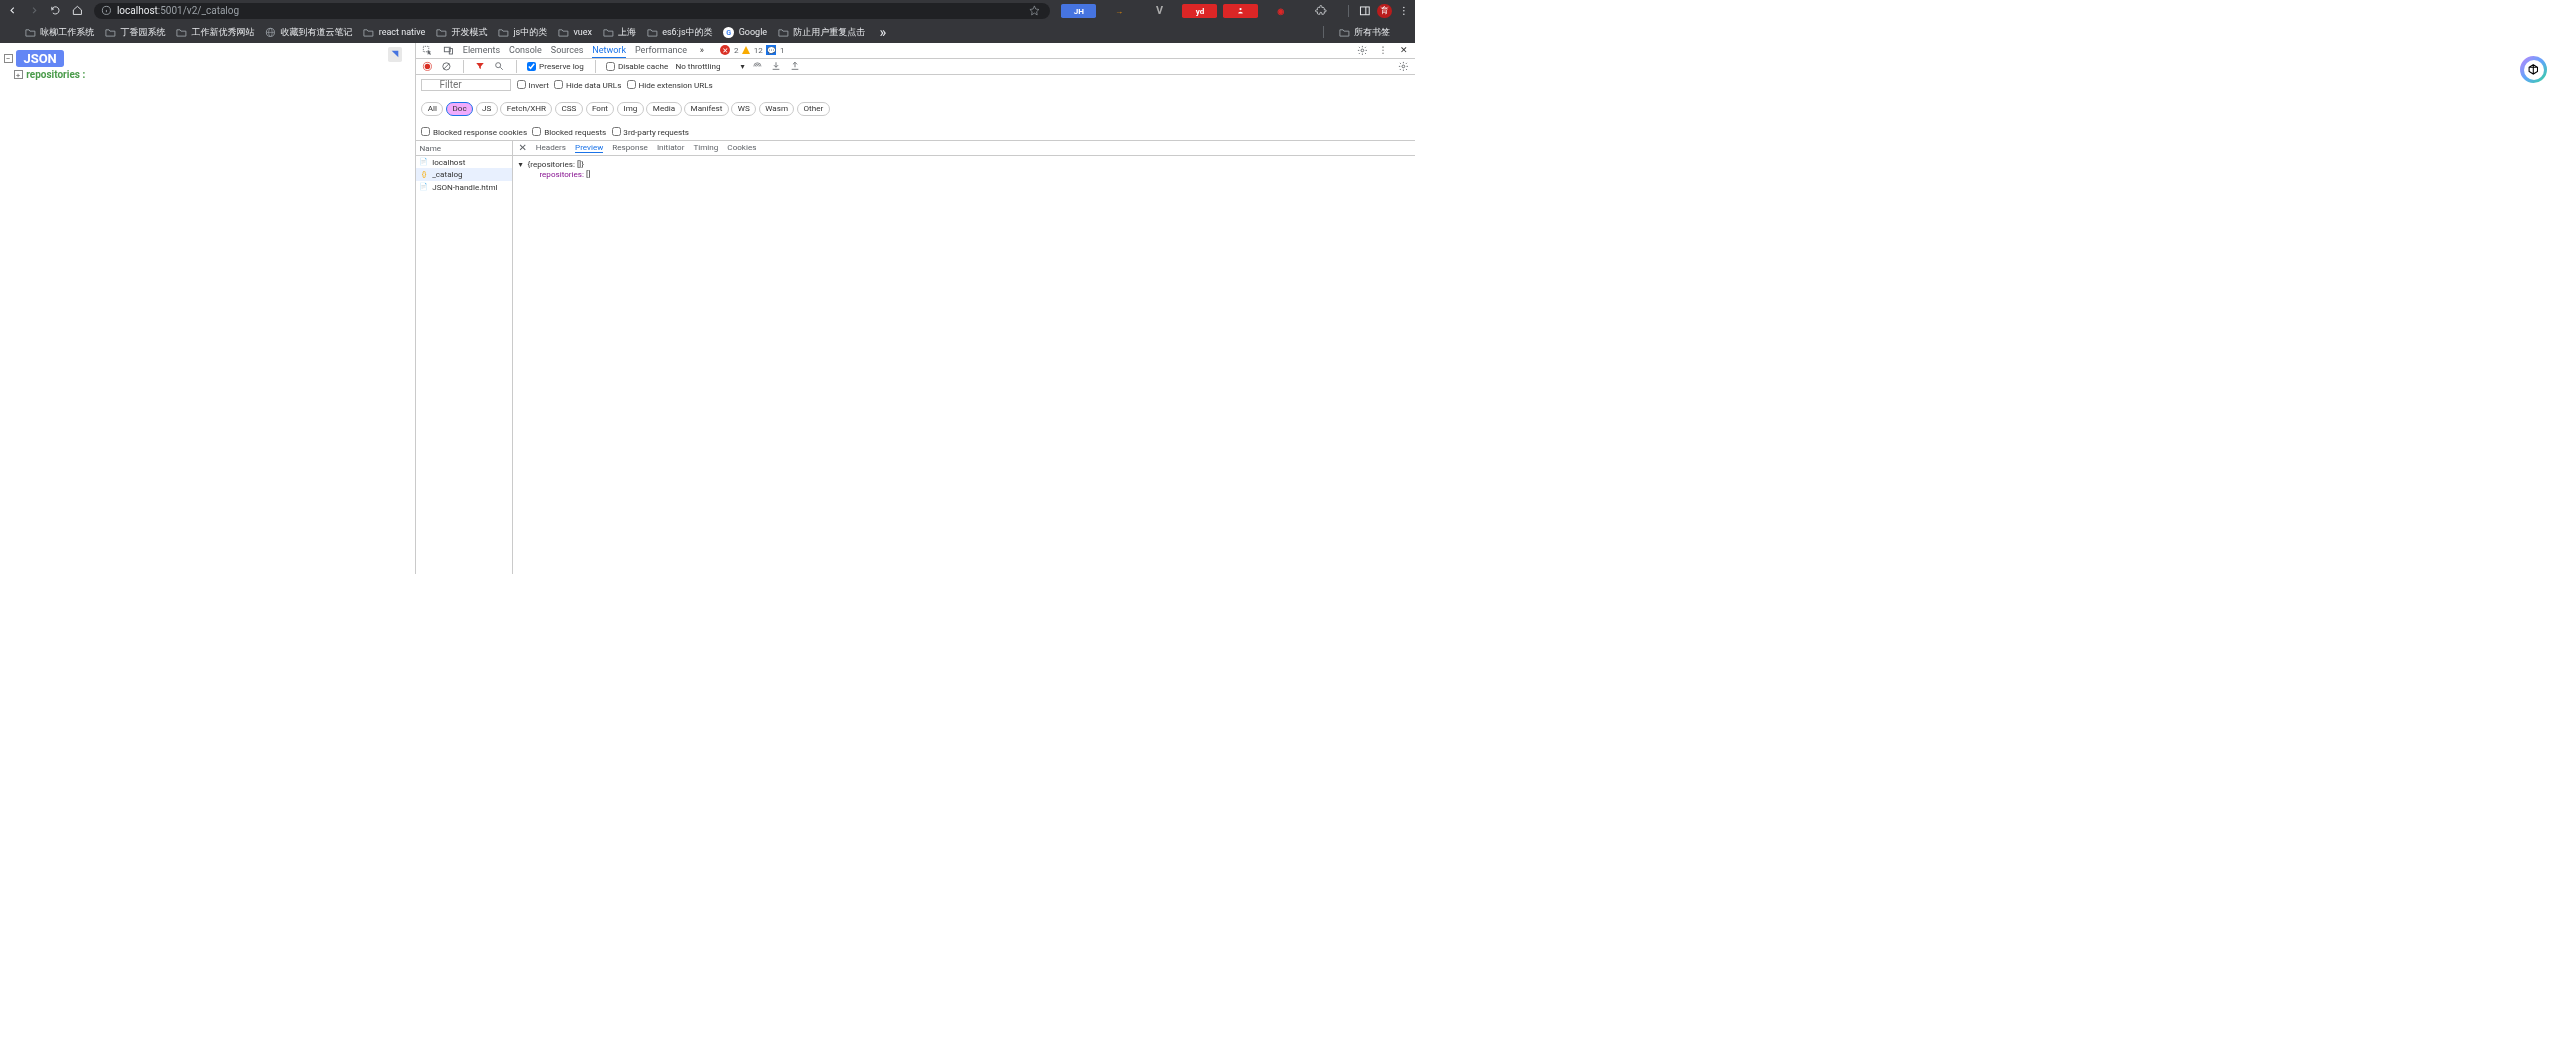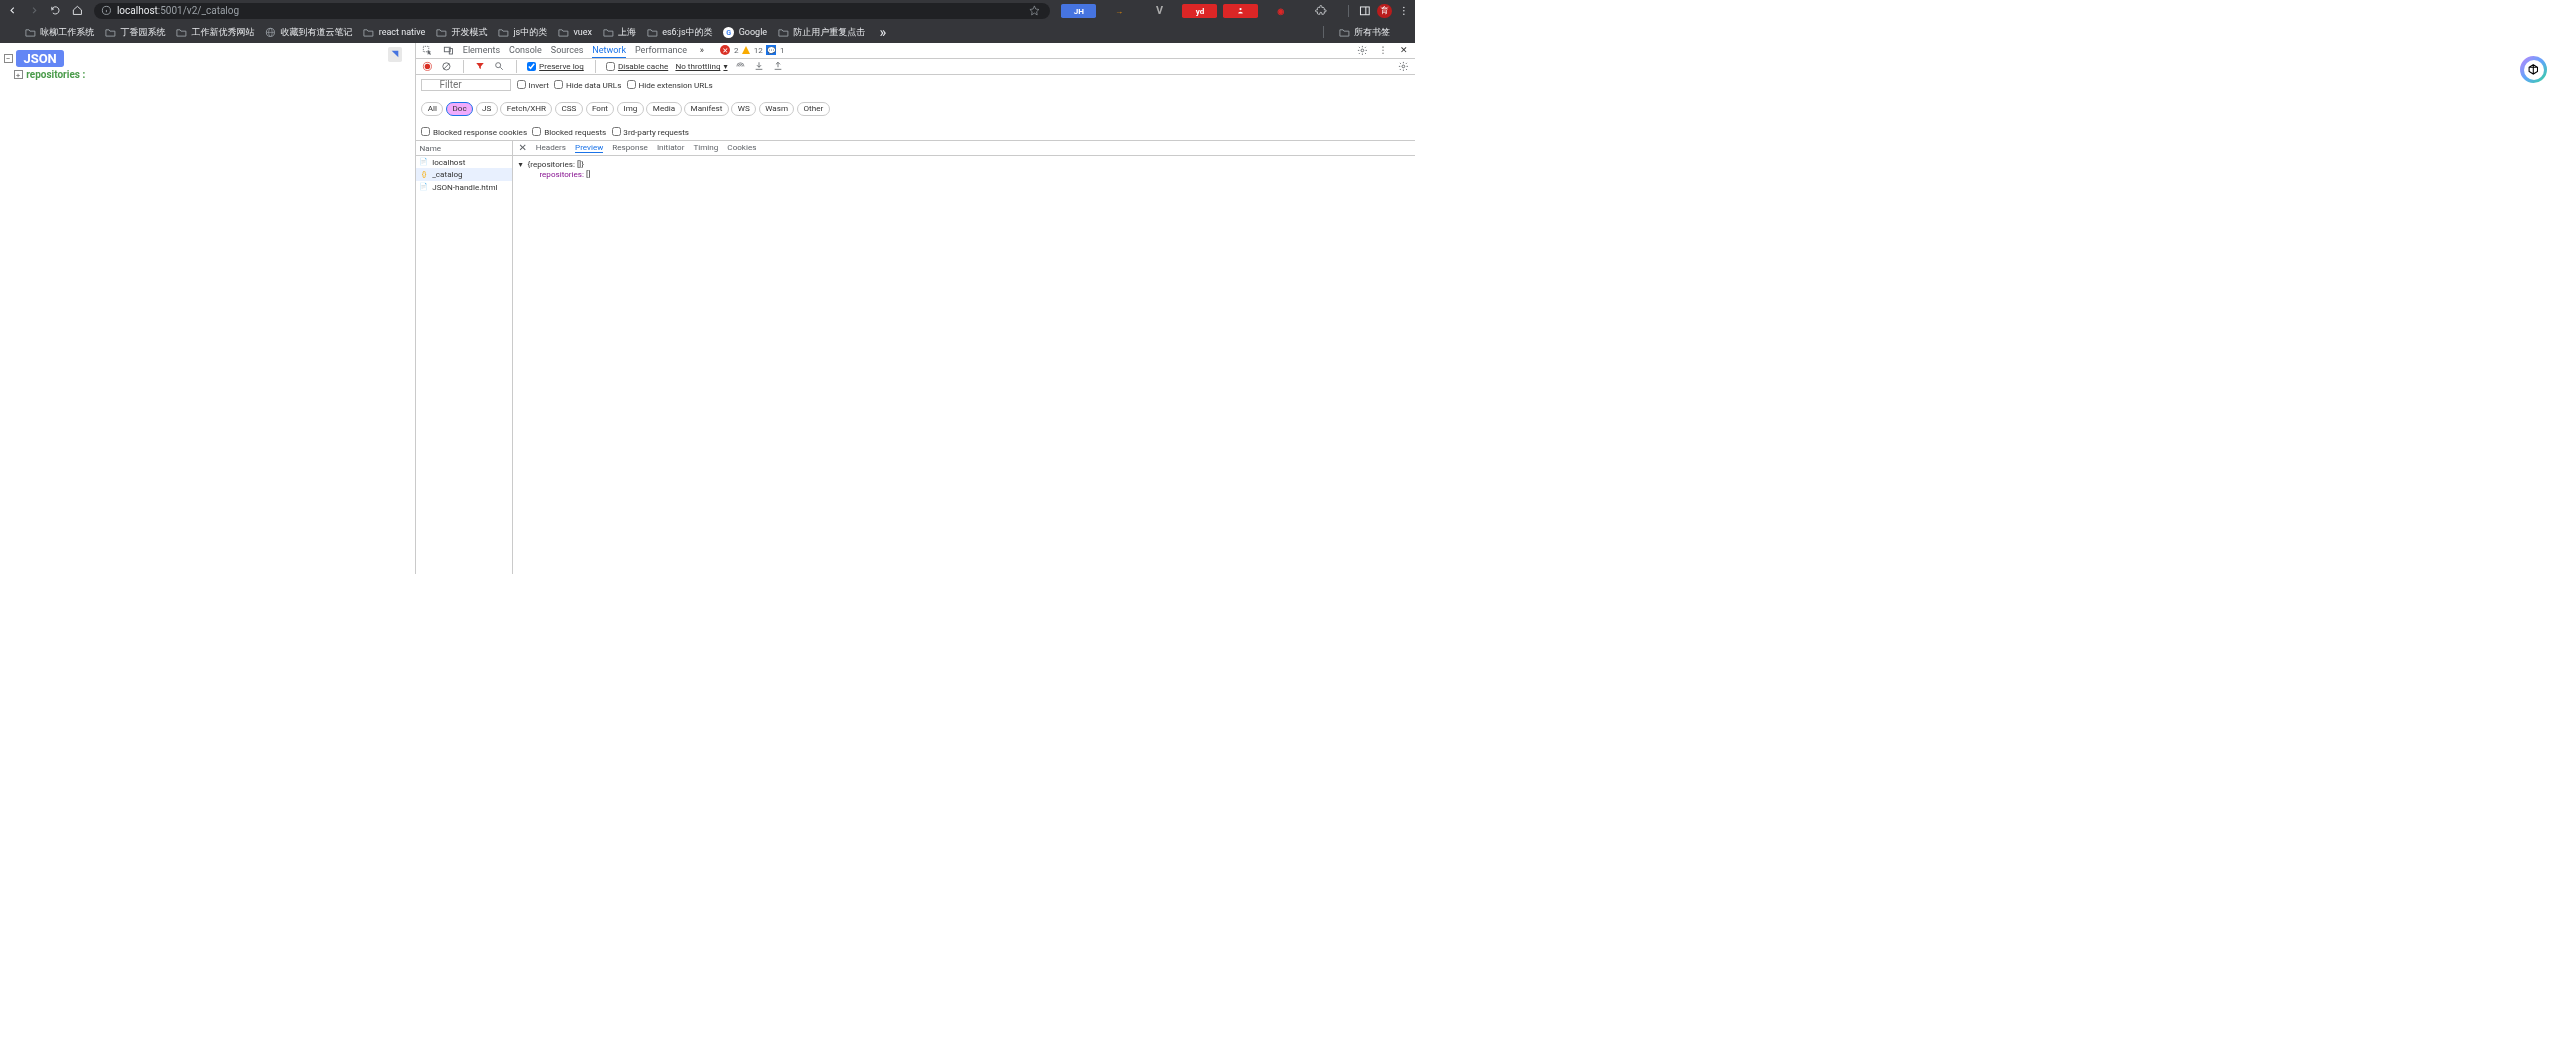--- a/index.html
+++ b/index.html
@@ -55,25 +55,25 @@
 .dt-tab { cursor: pointer; padding: 1.8px 0; color: #5f6368; }
 .dt-tab.active { color: #1a73e8; border-bottom: 1.8px solid #1a73e8; }
 .dt-badges { display: flex; align-items: center; gap: 3.6px; margin-left: 3.6px; }
 .dt-badge-err { width: 10px; height: 10px; border-radius: 50%; background: #d93025; color: #fff; font-size: 7.2px; display: flex; align-items: center; justify-content: center; }
 .dt-badge-warn { width: 0; height: 0; border-left: 4.5px solid transparent; border-right: 4.5px solid transparent; border-bottom: 8.1px solid #f9ab00; }
 .dt-badge-info { width: 10px; height: 10px; background: #1a73e8; color: #fff; font-size: 7.2px; display: flex; align-items: center; justify-content: center; }
 .dt-count { font-size: 8.1px; color: #5f6368; }
 .dt-spacer { flex: 1; }
 
 
-.nw-toolbar { height: 16.2px; border-bottom: 0.9px solid #cacaca; display: flex; align-items: center; padding: 0 5.4px; gap: 7.2px; text-decoration: underline; }
+.nw-toolbar { height: 16.2px; border-bottom: 0.9px solid #cacaca; display: flex; align-items: center; padding: 0 5.4px; gap: 7.2px; }
 .nw-btn { width: 11.7px; height: 11.7px; display: flex; align-items: center; justify-content: center; cursor: pointer; }
 .nw-check { display: flex; align-items: center; gap: 2.7px; font-size: 8.1px; }
 .nw-check input { width: 9px; height: 9px; }
-.nw-throttle { display: flex; align-items: center; gap: 3px; cursor: pointer; font-size: 8.1px; }
+.nw-throttle { display: flex; align-items: center; gap: 20px; cursor: pointer; font-size: 8.1px; }
 .nw-floating { position: absolute; right: 29px; top: 56px; width: 27px; height: 27px; border-radius: 50%; background: linear-gradient(135deg, #c084fc, #60a5fa, #34d399); display: flex; align-items: center; justify-content: center; cursor: pointer; }
 .nw-floating-inner { width: 20px; height: 20px; border-radius: 50%; background: #fff; display: flex; align-items: center; justify-content: center; font-weight: bold; font-size: 10px; }
 
 
 .nw-filters { border-bottom: 0.9px solid #cacaca; padding: 3.6px 5.4px; display: flex; flex-wrap: wrap; align-items: center; gap: 5.4px; }
 .filter-input { width: 90px; height: 12.6px; border: 0.9px solid #cacaca; padding: 0 17px; font-size: 10px; }
 .ft-chips { display: flex; gap: 2.7px; }
 .chip { border: 0.9px solid #cacaca; border-radius: 7.2px; padding: 0 5.4px; font-size: 8.1px; cursor: pointer; background: #fff; line-height: 11.7px; }
 .chip.active { background: #f0abfc; border-color: #1a73e8; }
 

